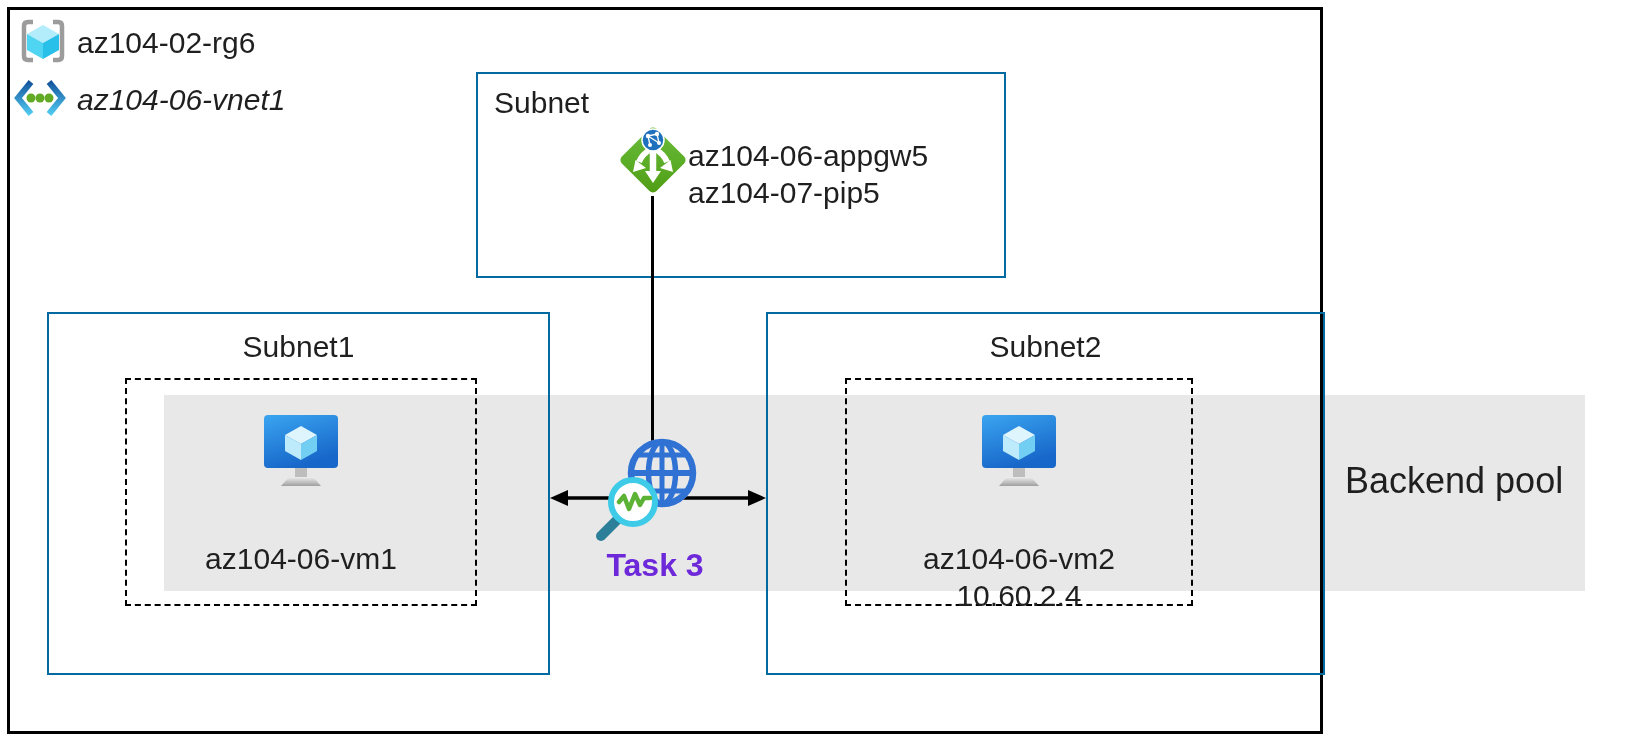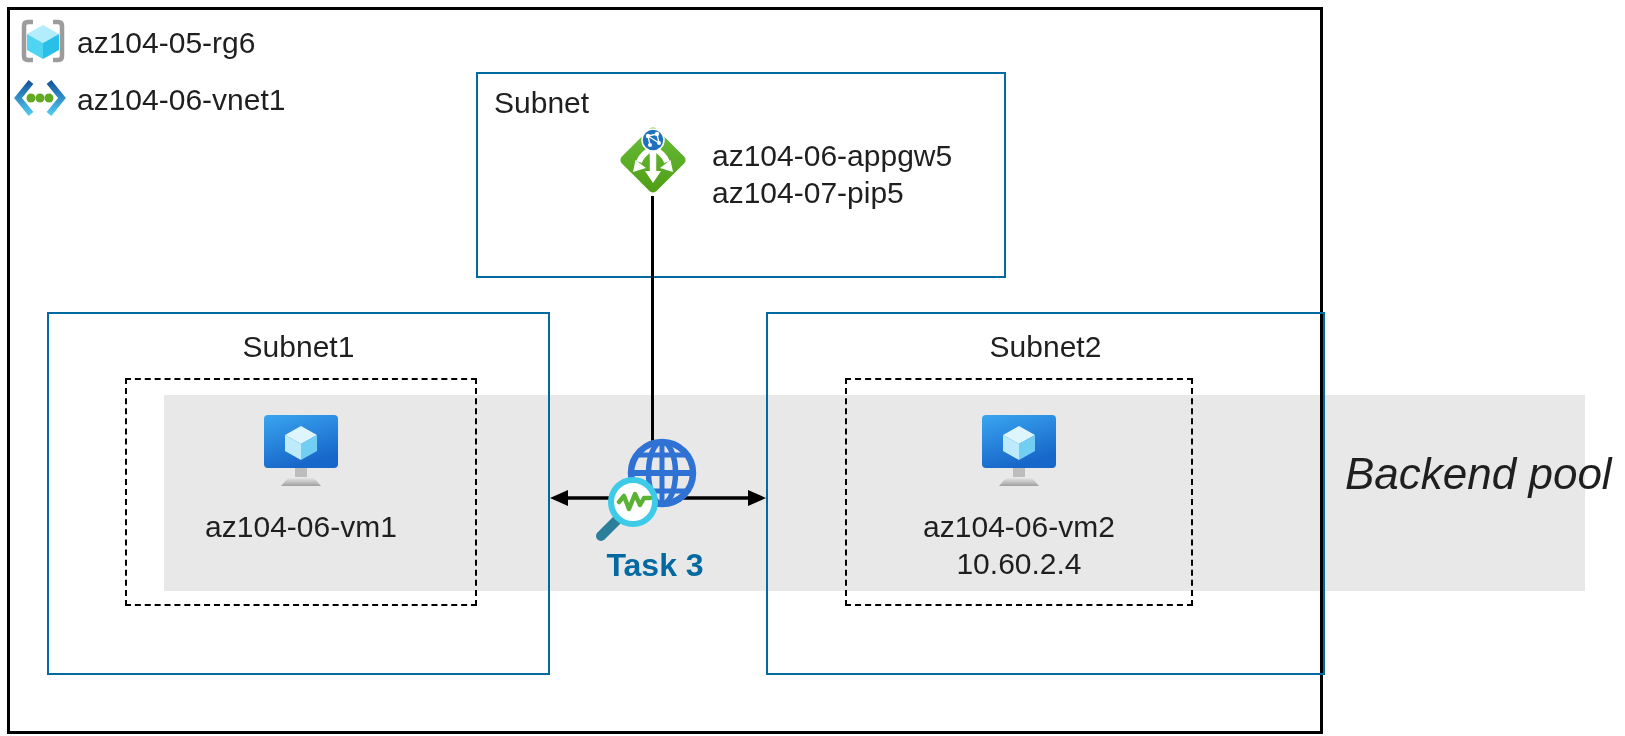--- a/index.html
+++ b/index.html
@@ -9,26 +9,26 @@
   }
   .abs{position:absolute;}
   .band{left:164px;top:395px;width:1421px;height:196px;background:#e8e8e8;z-index:1;}
   .outer-box{left:7px;top:7px;width:1316px;height:727px;border:3px solid #000;box-sizing:border-box;z-index:2;}
   .solid-box{border:2px solid #0369a1;box-sizing:border-box;background:transparent;z-index:2;}
   .dashed-box{border:2px dashed #000;box-sizing:border-box;background:transparent;z-index:3;}
   .legend-row{display:flex;align-items:center;gap:11px;z-index:4;}
   .legend-label{font-size:30px;white-space:nowrap;}
   .box-title{font-size:30px;white-space:nowrap;}
   .gw-labels{font-size:30px;line-height:37px;white-space:nowrap;z-index:4;}
-  .vm-text{font-size:30px;line-height:37px;text-align:center;z-index:4;}
+  .vm-text{font-size:30px;line-height:37px;text-align:center;z-index:4;margin-top:32px;}
   .vline{left:651px;top:196px;width:3px;height:276px;background:#000;z-index:3;}
   .arrow-svg{left:548px;top:486px;z-index:3;}
   .icon{z-index:4;}
   .task-label{left:565px;top:547px;width:180px;text-align:center;font-size:32px;font-weight:bold;z-index:5;}
-  .backend-label{left:1345px;top:449px;font-size:44px;white-space:nowrap;z-index:4;font-style:italic;}
+  .backend-label{left:1345px;top:460px;font-size:36px;white-space:nowrap;z-index:4;}
   .title-center{left:0;top:16px;width:100%;text-align:center;position:absolute;}
 </style>
 </head>
 <body>
 
 <div class="canvas">
 
   <div class="abs band"></div>
 
   <div class="abs outer-box"></div>
@@ -36,24 +36,24 @@
   <div class="abs legend-row" style="left:20px;top:20px;height:46px;">
     <span class="icon">
       <svg width="46" height="44" viewBox="0 0 46 44">
         <path d="M13 3 H8 Q4 3 4 7 V37 Q4 41 8 41 H13" fill="none" stroke="#9c9c9c" stroke-width="4.5"></path>
         <path d="M33 3 H38 Q42 3 42 7 V37 Q42 41 38 41 H33" fill="none" stroke="#9c9c9c" stroke-width="4.5"></path>
         <polygon points="23,6 39,15 23,24 7,15" fill="#b3ecfb"></polygon>
         <polygon points="7,15 23,24 23,40 7,31" fill="#4fd4f2"></polygon>
         <polygon points="39,15 23,24 23,40 39,31" fill="#28bfe8"></polygon>
       </svg>
     </span>
-    <span class="legend-label">az104-05-rg6</span>
+    <span class="legend-label">az104-02-rg6</span>
   </div>
 
-  <div class="abs legend-row" style="left:14px;top:79px;height:42px;">
+  <div class="abs legend-row" style="left:14px;top:79px;height:42px;font-style:italic;">
     <span class="icon">
       <svg width="52" height="40" viewBox="0 0 52 40">
         <defs>
           <linearGradient id="vnetg" x1="0" y1="0" x2="0" y2="1">
             <stop offset="0" stop-color="#15559e"></stop>
               <stop offset="1" stop-color="#50c9f0"></stop>
           </linearGradient>
         </defs>
         <polyline points="17,4 4,20 17,36" fill="none" stroke="url(#vnetg)" stroke-width="6"></polyline>
         <polyline points="35,4 48,20 35,36" fill="none" stroke="url(#vnetg)" stroke-width="6"></polyline>
@@ -89,21 +89,21 @@
       <line x1="42" y1="12" x2="44" y2="21" stroke="#fff" stroke-width="1.3"></line>
       <line x1="33" y1="14" x2="44" y2="21" stroke="#fff" stroke-width="1.3"></line>
       <line x1="33" y1="14" x2="35" y2="23" stroke="#fff" stroke-width="1.3"></line>
       <circle cx="33" cy="14" r="2.2" fill="#fff"></circle>
       <circle cx="42" cy="12" r="2.2" fill="#fff"></circle>
       <circle cx="44" cy="21" r="2" fill="#fff"></circle>
       <circle cx="35" cy="23" r="2" fill="#fff"></circle>
     </svg>
   </div>
 
-  <div class="abs gw-labels" style="left:712px;top:137px;">
+  <div class="abs gw-labels" style="left:688px;top:137px;">
     <div>az104-06-appgw5</div>
     <div>az104-07-pip5</div>
   </div>
 
   <div class="abs vline"></div>
 
   <div class="abs solid-box" style="left:47px;top:312px;width:503px;height:363px;">
     <div class="box-title title-center">Subnet1</div>
   </div>
   <div class="abs dashed-box" style="left:125px;top:378px;width:352px;height:228px;"></div>
@@ -178,17 +178,17 @@
         <line x1="39" y1="47" x2="101" y2="47" stroke-width="6"></line>
         <line x1="46" y1="29" x2="94" y2="29" stroke-width="5"></line>
         <line x1="46" y1="65" x2="94" y2="65" stroke-width="5"></line>
       </g>
       <line x1="25" y1="94" x2="9" y2="110" stroke="#2b7f99" stroke-width="10" stroke-linecap="round"></line>
       <circle cx="41" cy="76" r="22" fill="#ffffff" stroke="#3dcbe8" stroke-width="6"></circle>
       <polyline points="27,76 32,70 37,83 43,68 48,79 52,72 58,72" fill="none" stroke="#5cb234" stroke-width="4.5" stroke-linejoin="round" stroke-linecap="round"></polyline>
     </svg>
   </div>
 
-  <div class="abs task-label" style="color:#0369a1;">Task 3</div>
+  <div class="abs task-label" style="color:#6d28d9;">Task 3</div>
 
   <div class="abs backend-label">Backend pool</div>
 
 </div>
 
 </body></html>

